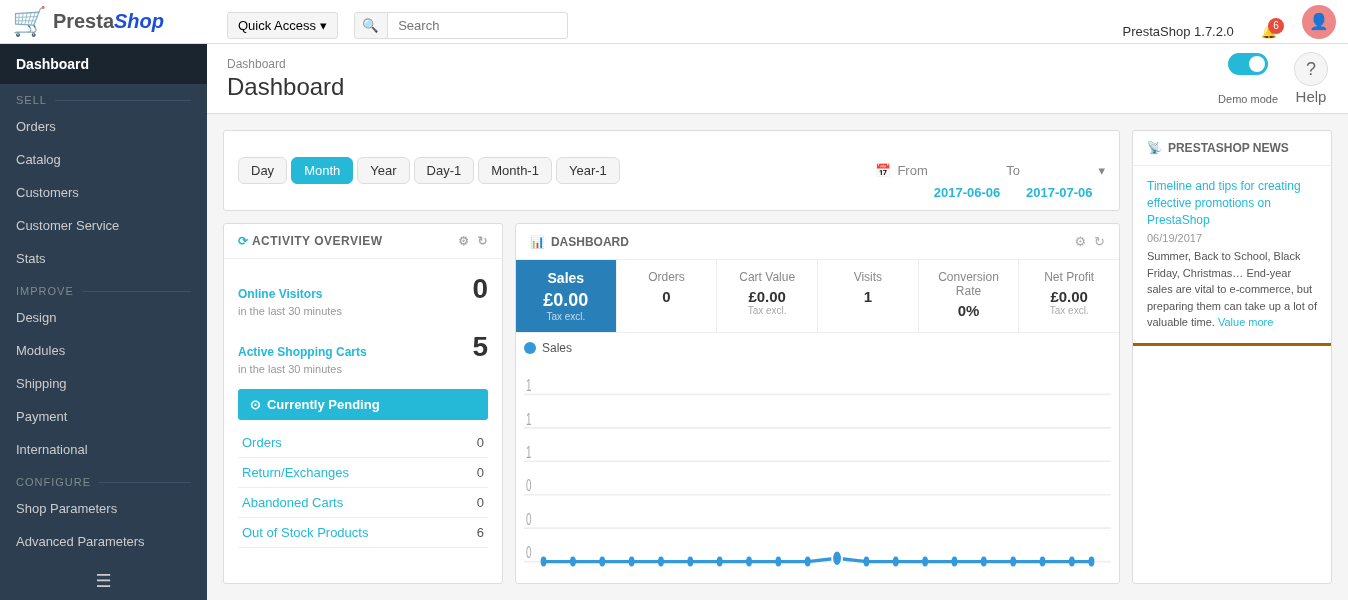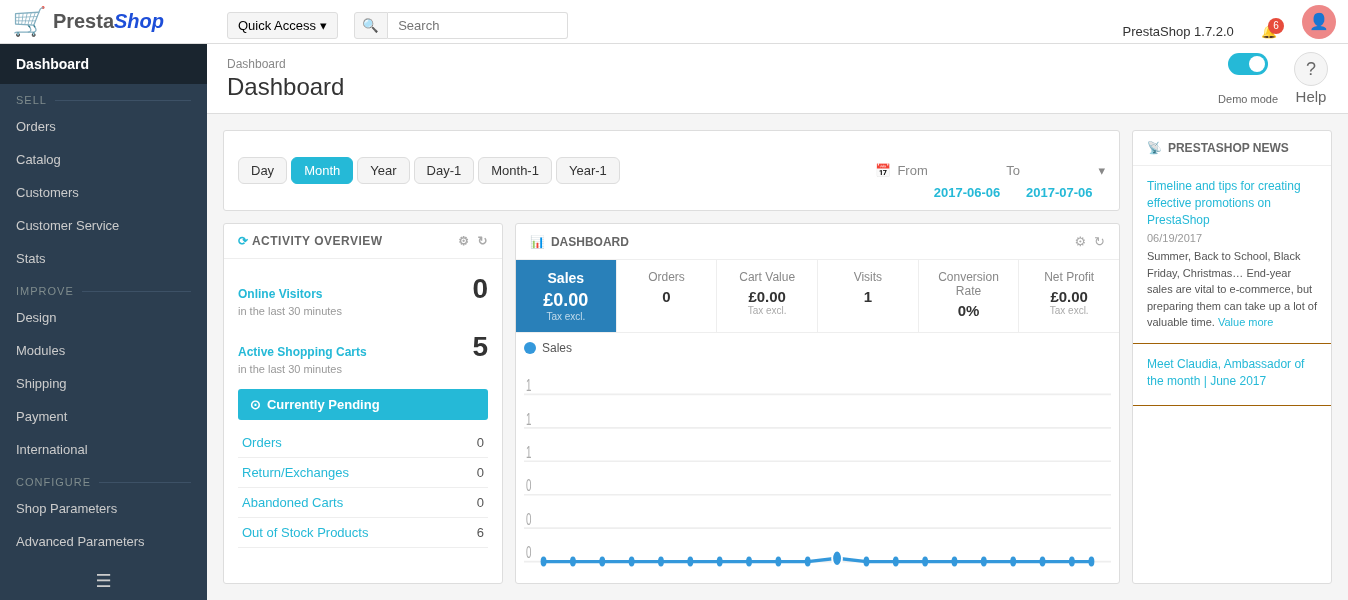--- a/index.html
+++ b/index.html
@@ -387,21 +387,21 @@
       padding: 10px 14px;
       border-bottom: 1px solid #eee;
       font-size: 12px;
       font-weight: bold;
       color: #666;
       text-transform: uppercase;
       display: flex;
       align-items: center;
       gap: 6px;
     }
-    .news-item { padding: 12px 14px; border-bottom: 1px solid #a16207; }
+    .news-item { padding: 12px 14px; border-bottom: 3px solid #a16207; }
     .news-title { color: #25b9d7; font-size: 12px; cursor: pointer; margin-bottom: 4px; line-height: 1.4; }
     .news-date { font-size: 11px; color: #999; margin-bottom: 4px; }
     .news-body { font-size: 11px; color: #555; line-height: 1.5; }
     .news-read-more { color: #25b9d7; cursor: pointer; }
   </style>
 </head>
 <body>
 
 <div id="topbar">
   <div id="logo-area">
@@ -647,21 +647,18 @@
           <span>PRESTASHOP NEWS</span>
         </div>
         <div class="news-item">
           <div class="news-title">Timeline and tips for creating effective promotions on PrestaShop</div>
           <div class="news-date">06/19/2017</div>
           <div class="news-body">
             <span>Summer, Back to School, Black Friday, Christmas… End-year sales are vital to e-commerce, but preparing them can take up a lot of valuable time.</span>
             <span class="news-read-more">Value more</span>
           </div>
         </div>
-        <div class="news-item">
-          <div class="news-title">Meet Claudia, Ambassador of the month | June 2017</div>
-        </div>
       </div>
 
     </div>
   </div>
 
 </div>
 
 </body></html>

